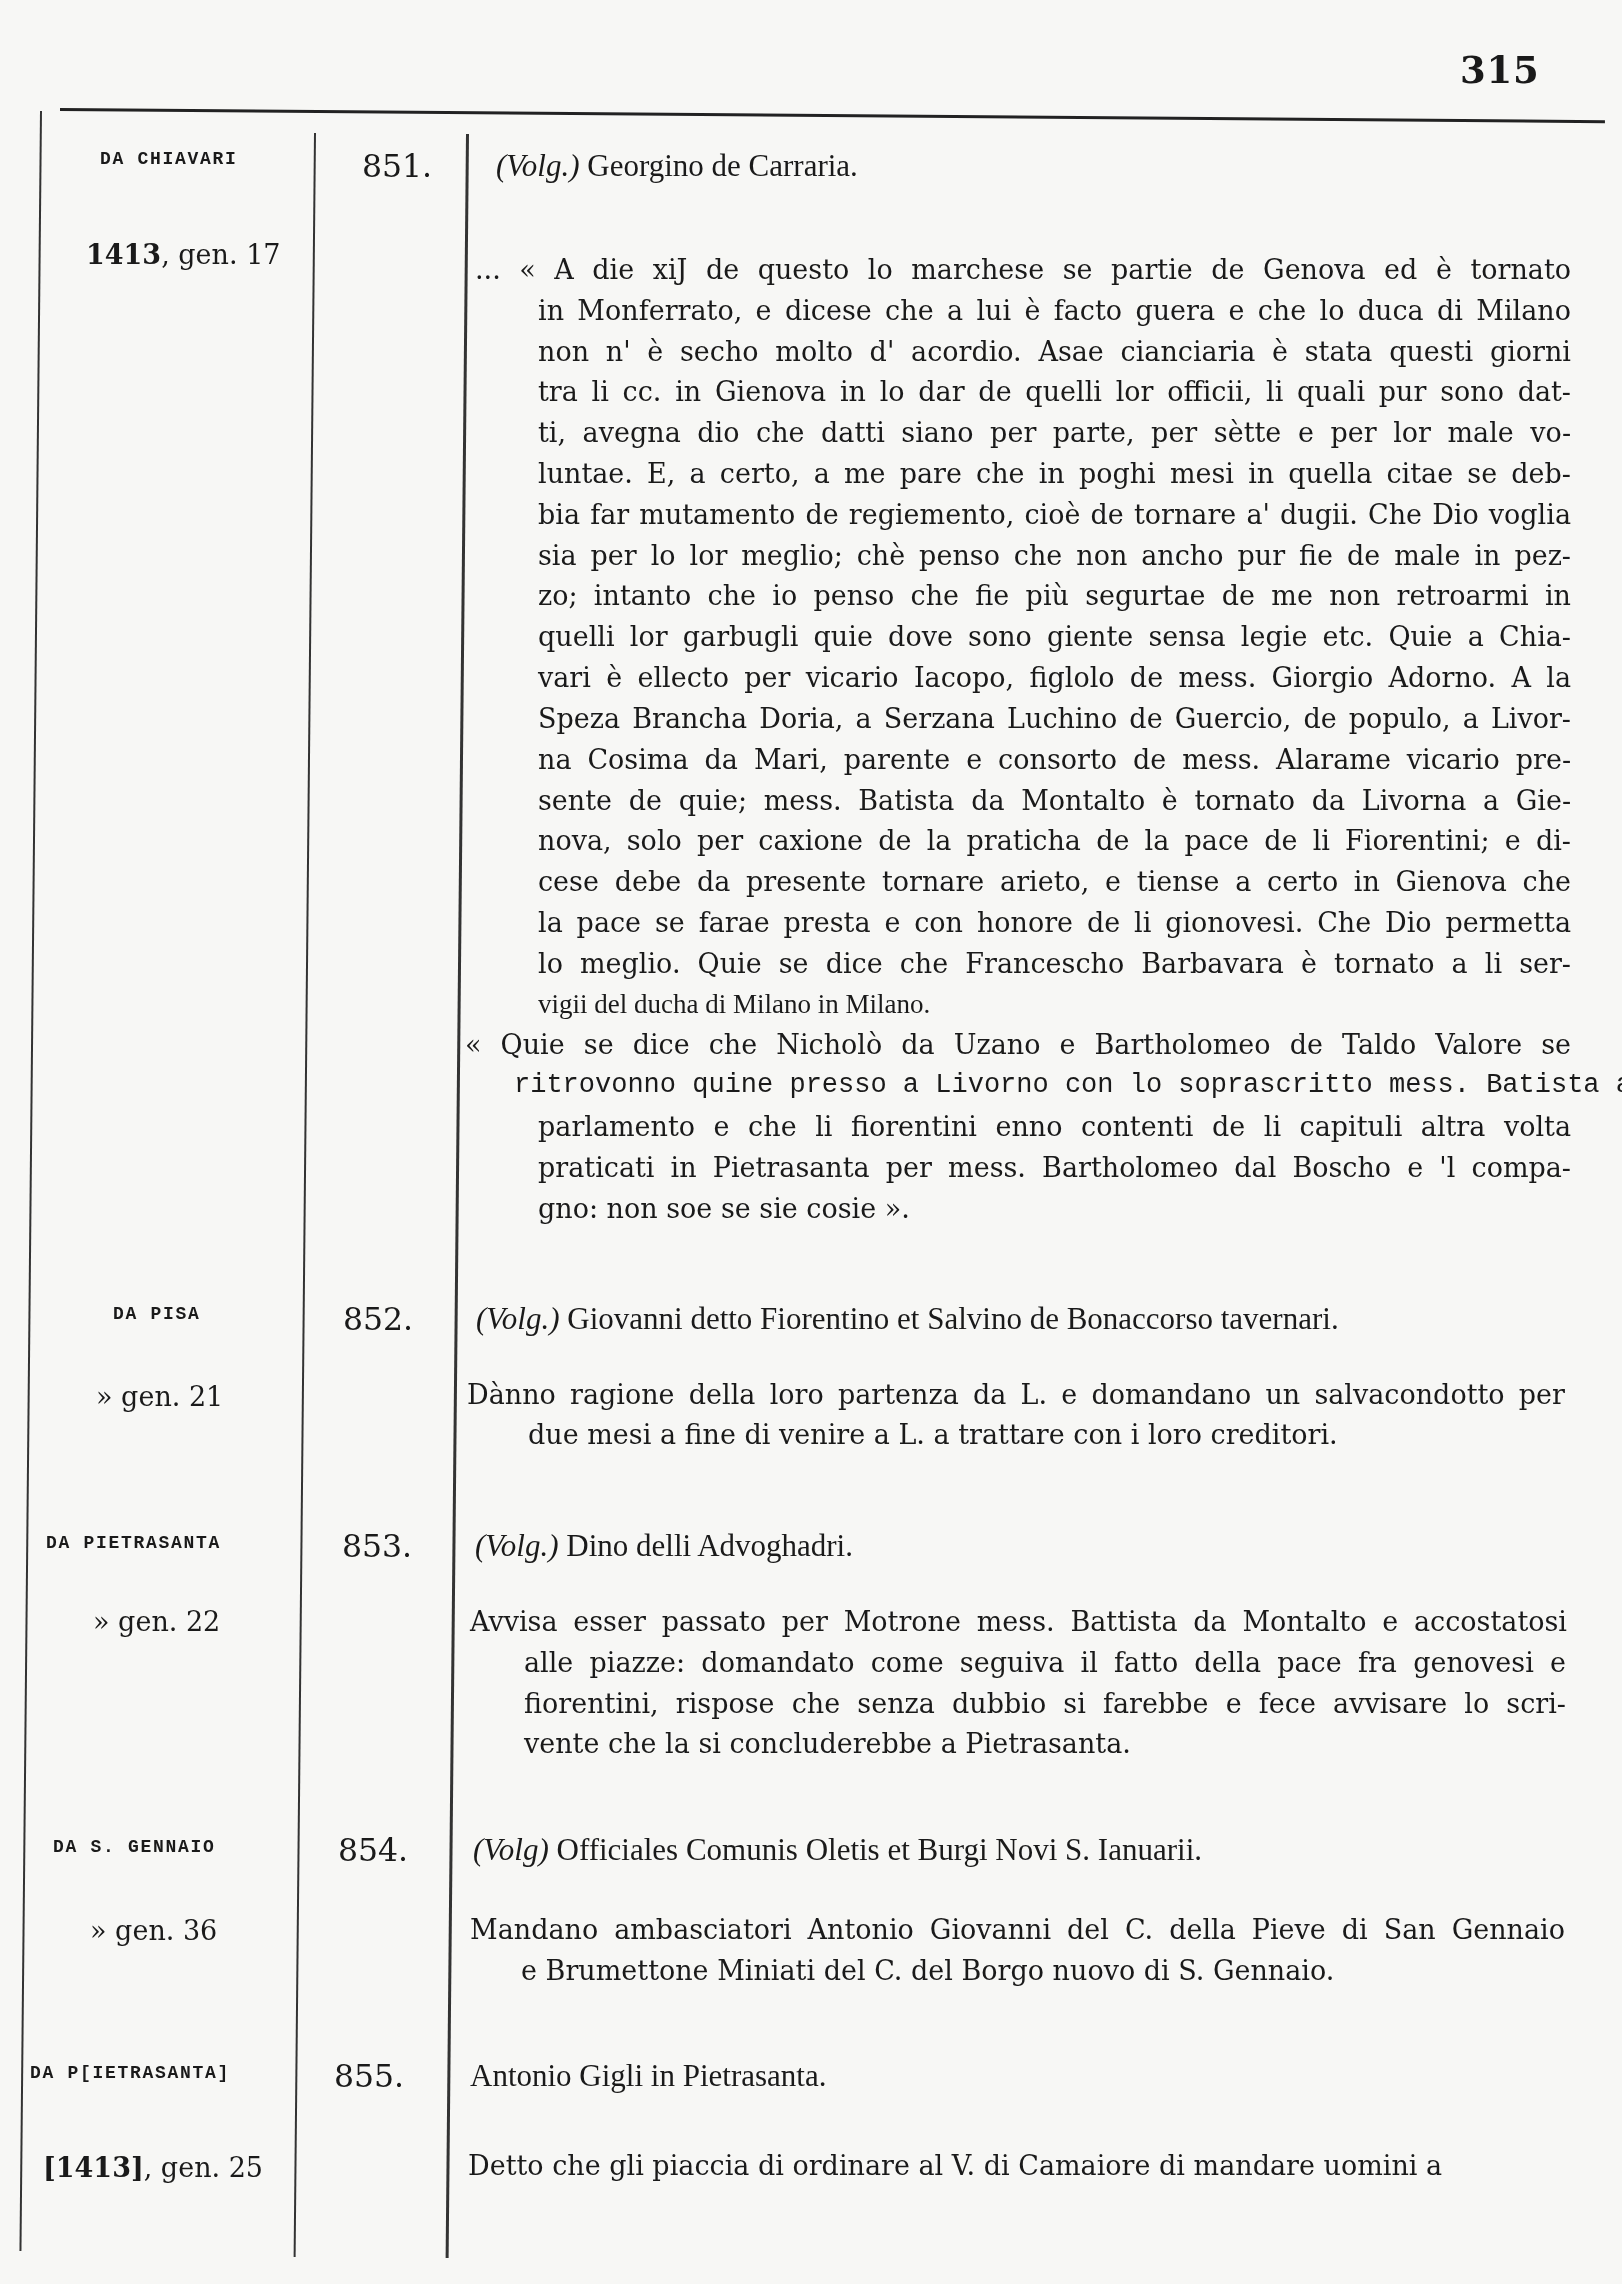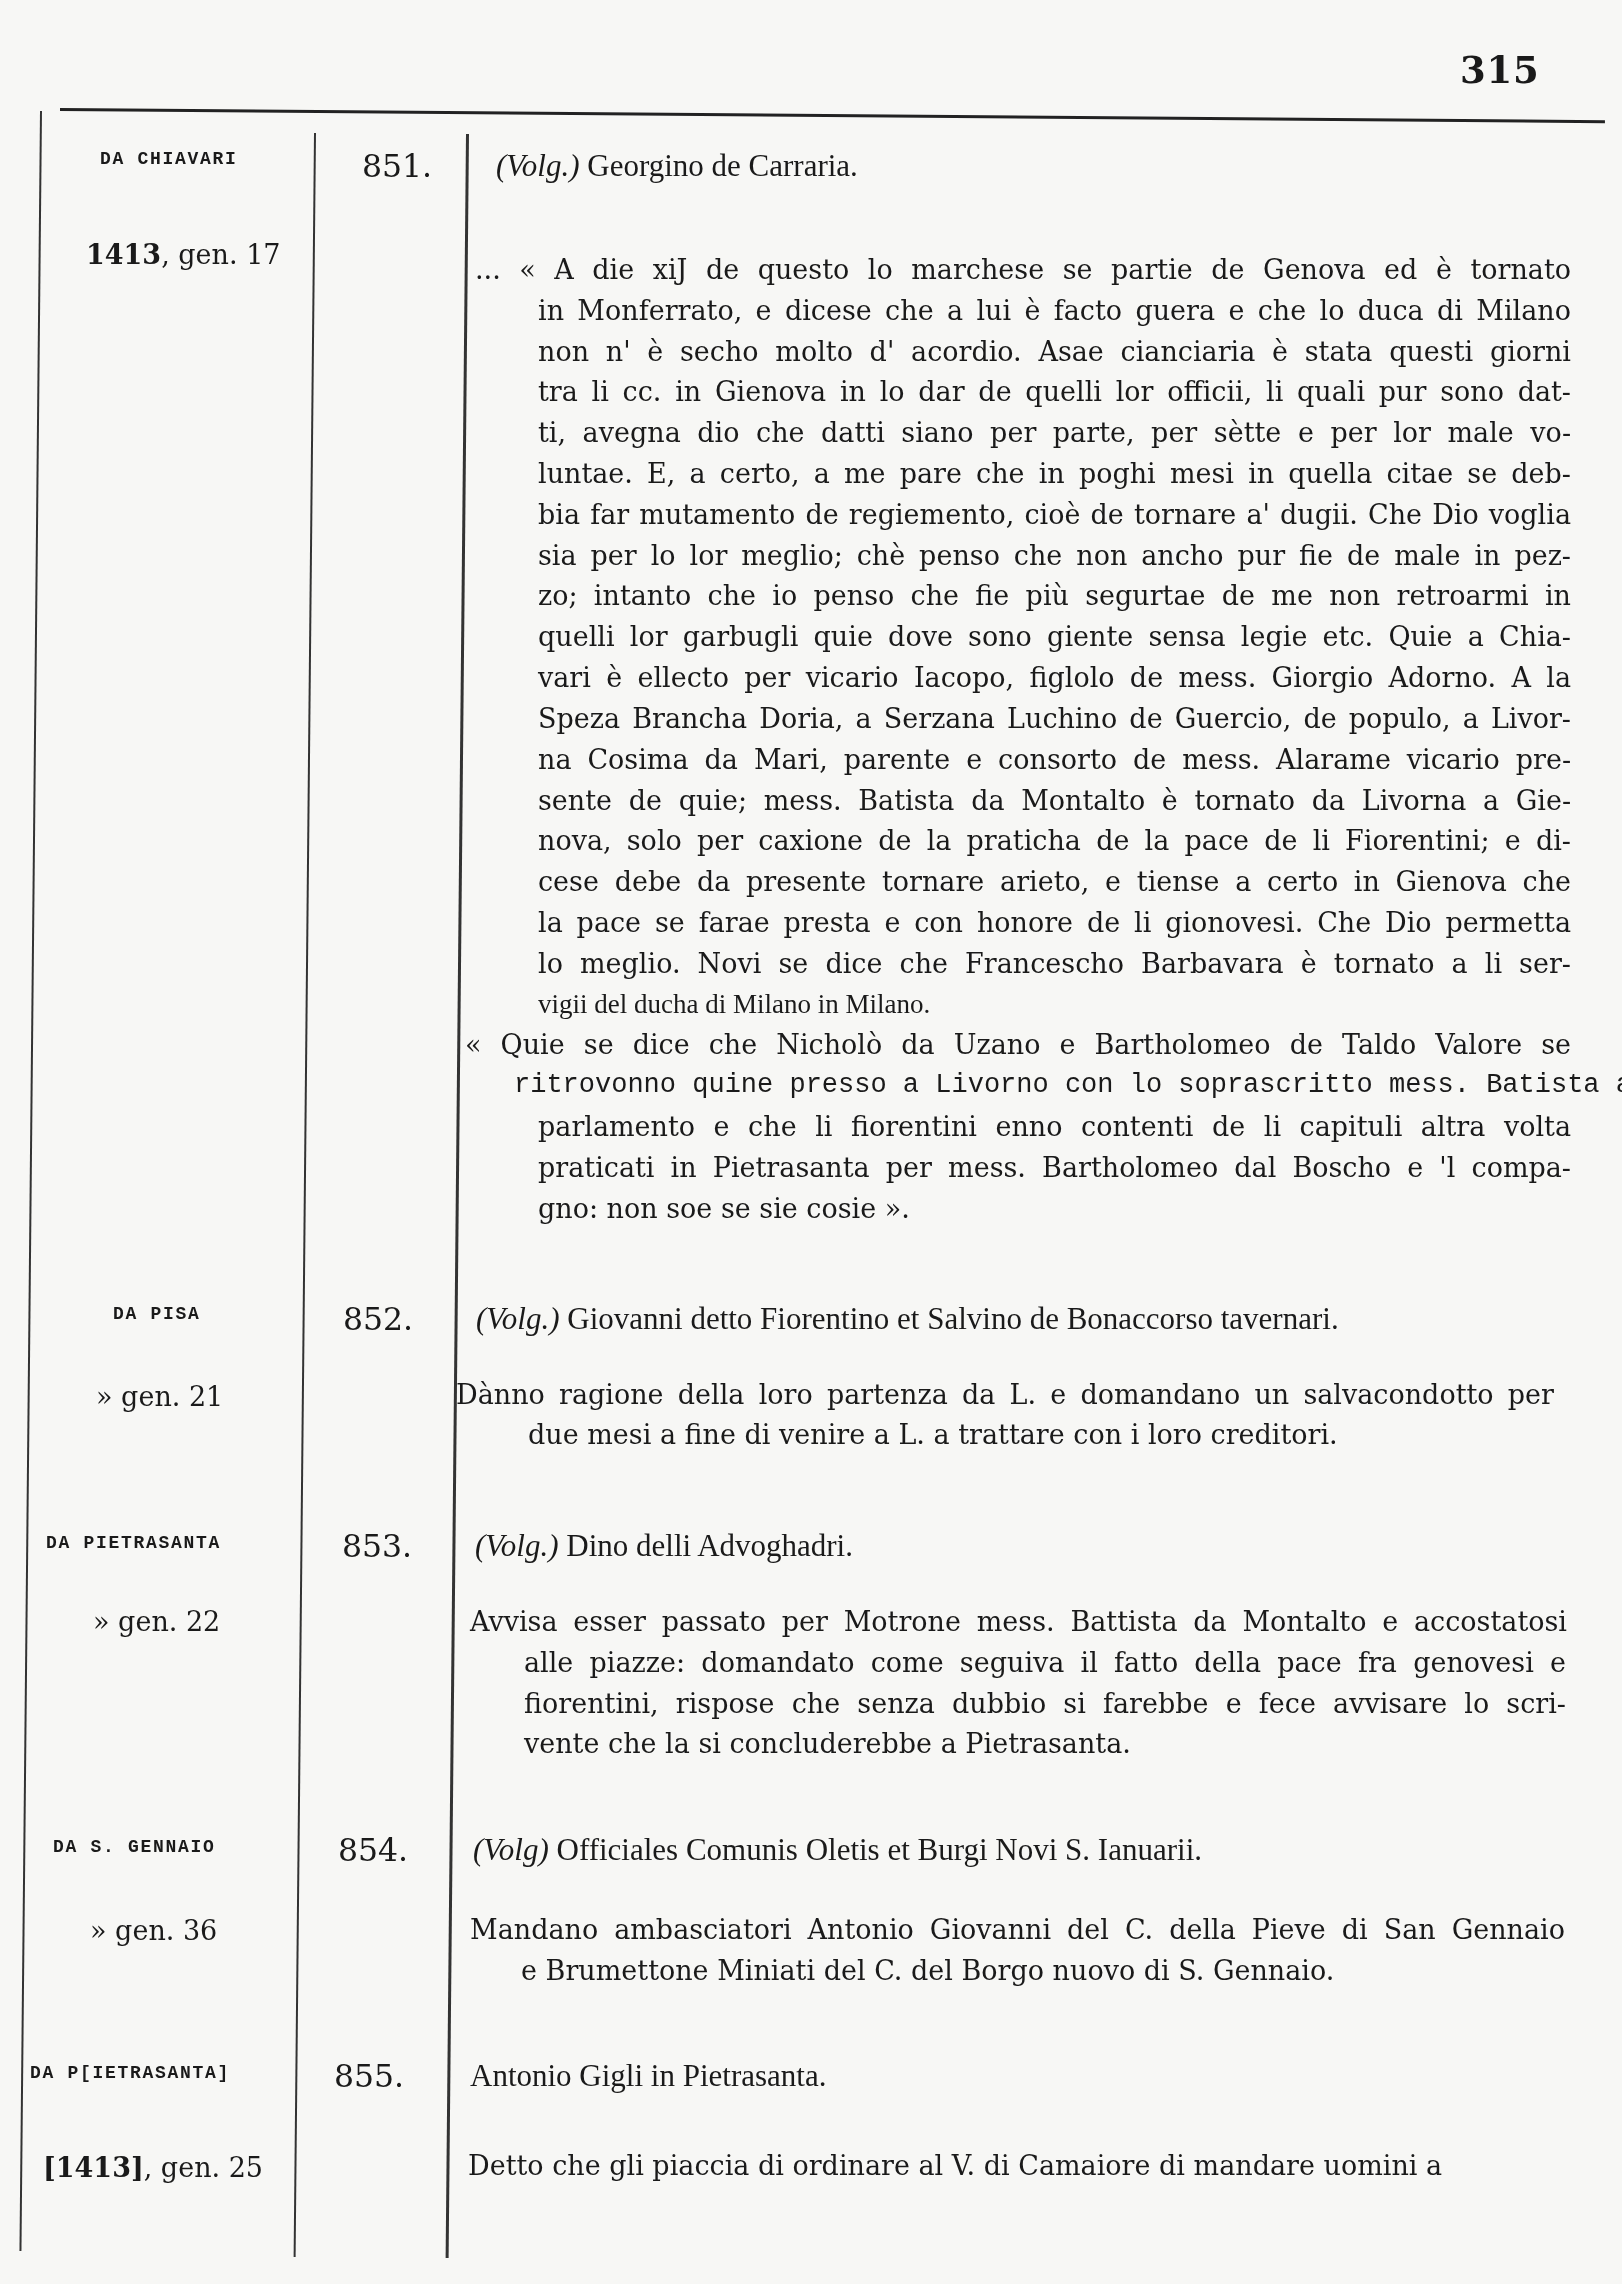--- a/index.html
+++ b/index.html
@@ -47,37 +47,37 @@
       <div class="line" style="left: 538px; top: 540px; width: 1033px;">sia per lo lor meglio; chè penso che non ancho pur fie de male in pez-</div>
       <div class="line" style="left: 538px; top: 580px; width: 1033px;">zo; intanto che io penso che fie più segurtae de me non retroarmi in</div>
       <div class="line" style="left: 538px; top: 621px; width: 1033px;">quelli lor garbugli quie dove sono giente sensa legie etc. Quie a Chia-</div>
       <div class="line" style="left: 538px; top: 662px; width: 1033px;">vari è ellecto per vicario Iacopo, figlolo de mess. Giorgio Adorno. A la</div>
       <div class="line" style="left: 538px; top: 703px; width: 1033px;">Speza Brancha Doria, a Serzana Luchino de Guercio, de populo, a Livor-</div>
       <div class="line" style="left: 538px; top: 744px; width: 1033px;">na Cosima da Mari, parente e consorto de mess. Alarame vicario pre-</div>
       <div class="line" style="left: 538px; top: 785px; width: 1033px;">sente de quie; mess. Batista da Montalto è tornato da Livorna a Gie-</div>
       <div class="line" style="left: 538px; top: 825px; width: 1033px;">nova, solo per caxione de la praticha de la pace de li Fiorentini; e di-</div>
       <div class="line" style="left: 538px; top: 866px; width: 1033px;">cese debe da presente tornare arieto, e tiense a certo in Gienova che</div>
       <div class="line" style="left: 538px; top: 907px; width: 1033px;">la pace se farae presta e con honore de li gionovesi. Che Dio permetta</div>
-      <div class="line" style="left: 538px; top: 948px; width: 1033px;">lo meglio. Novi se dice che Francescho Barbavara è tornato a li ser-</div>
+      <div class="line" style="left: 538px; top: 948px; width: 1033px;">lo meglio. Quie se dice che Francescho Barbavara è tornato a li ser-</div>
       <div class="line" style="left: 538px; top: 989px; text-align-last: left; width: 1033px; font-family: Liberation Serif, serif;">vigii del ducha di Milano in Milano.</div>
       <div class="line" style="left: 465px; top: 1029px; width: 1106px;">« Quie se dice che Nicholò da Uzano e Bartholomeo de Taldo Valore se</div>
       <div class="line" style="left: 514px; top: 1070px; width: 1033px; font-family: Liberation Mono, monospace;">ritrovonno quine presso a Livorno con lo soprascritto mess. Batista a</div>
       <div class="line" style="left: 538px; top: 1111px; width: 1033px;">parlamento e che li fiorentini enno contenti de li capituli altra volta</div>
       <div class="line" style="left: 538px; top: 1152px; width: 1033px;">praticati in Pietrasanta per mess. Bartholomeo dal Boscho e 'l compa-</div>
       <div class="line" style="left: 538px; top: 1193px; text-align-last: left; width: 1033px;">gno: non soe se sie cosie ».</div>
     </div>
 </div>
 
 <div>
   <div class="place" style="left:113px; top:1304px;">DA PISA</div>
   <div class="date" style="left:96px; top:1381px;"><span>»</span><span> gen. 21</span></div>
   <div class="num" style="left:343px; top:1301px;">852.</div>
   <div class="heading" style="left:476px; top:1301px;"><i>(Volg.)</i><span> Giovanni detto Fiorentino et Salvino de Bonaccorso tavernari.</span></div>
   <div id="e1">
-      <div class="line" style="left: 456px; top: 1379px; width: 1098px;">Dànno ragione della loro partenza da L. e domandano un salvacondotto per</div>
+      <div class="line" style="left: 467px; top: 1379px; width: 1098px;">Dànno ragione della loro partenza da L. e domandano un salvacondotto per</div>
       <div class="line" style="left: 528px; top: 1419px; text-align-last: left; width: 1040px;">due mesi a fine di venire a L. a trattare con i loro creditori.</div>
     </div>
 </div>
 
 <div>
   <div class="place" style="left:46px; top:1533px;">DA PIETRASANTA</div>
   <div class="date" style="left:93px; top:1606px;"><span>»</span><span> gen. 22</span></div>
   <div class="num" style="left:342px; top:1528px;">853.</div>
   <div class="heading" style="left:475px; top:1528px;"><i>(Volg.)</i><span> Dino delli Advoghadri.</span></div>
   <div id="e2">

